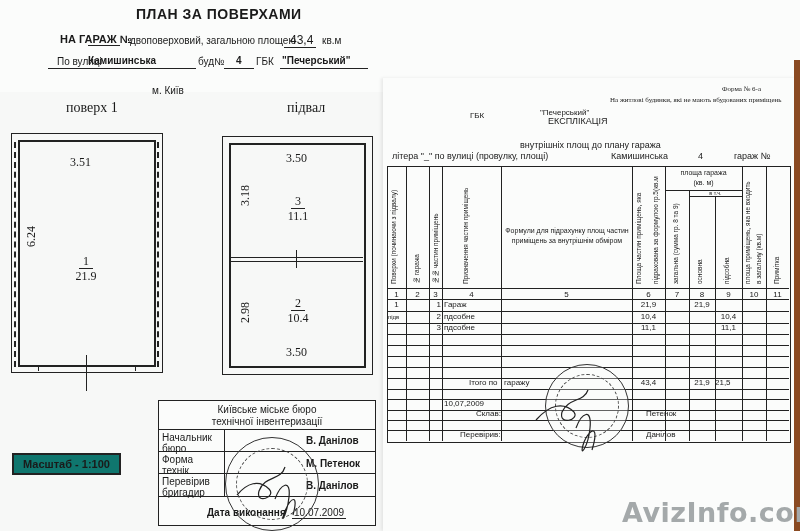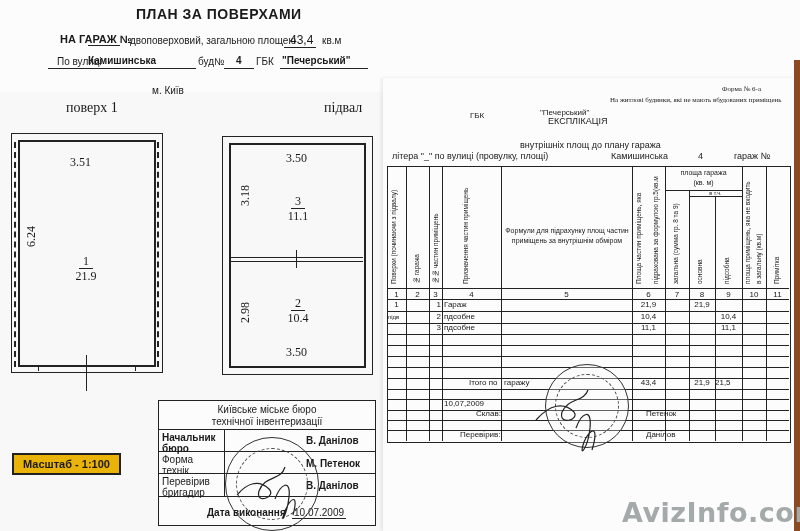--- a/index.html
+++ b/index.html
@@ -21,21 +21,21 @@
   .room { font-family: "Liberation Serif", serif; font-size: 12px; text-align: center; line-height: 14px; }
   .room .num { border-bottom: 1px solid #222; display: inline-block; padding: 0 4px; }
   .wall-outer { border: 1px solid #222; }
   .wall-inner { border: 2px solid #222; }
   .dashed-v { border-left: 2px dashed #222; width: 0; }
   
   #bureau { left: 158px; top: 400px; width: 216px; height: 124px; border: 1px solid #222; background: #fbfcfb; }
   .bureau-cell { font-size: 10px; line-height: 11px; }
   .bureau-name { font-size: 10px; font-weight: bold; }
   #scale-box { left: 12px; top: 453px; width: 105px; height: 18px; border: 2px solid #222;
-    font-size: 11px; font-weight: bold; text-align: center; line-height: 18px; background: #eab308; }
+    font-size: 11px; font-weight: bold; text-align: center; line-height: 18px; background: #0f766e; }
   
   #right-sheet { left: 383px; top: 78px; width: 413px; height: 453px; background: #fbfcfb;
     box-shadow: -2px 0 3px rgba(0,0,0,0.08); }
   #brown-edge { left: 794px; top: 60px; width: 6px; height: 471px; background: #8a4a22; }
   .form-small { font-family: "Liberation Serif", serif; font-size: 7px; }
   .form-text { font-family: Liberation Sans, sans-serif; font-size: 9px; }
   .sans7 { font-size: 8px; }
   .tbl-line-h { height: 1px; background: #222; }
   .tbl-line-v { width: 1px; background: #222; }
   .vtext { font-size: 6.5px; writing-mode: vertical-rl; transform: rotate(180deg); white-space: nowrap; position: absolute; }
@@ -82,21 +82,21 @@
 <div class="abs dashed-v" style="left:157px;top:142px;height:225px;"></div>
 <div class="abs" style="left:38px;top:366px;width:96px;height:5px;border-left:1px solid #222;border-right:1px solid #222;"></div>
 <div class="abs" style="left:86px;top:355px;width:1px;height:36px;background:#222;"></div>
 <div class="abs dim" style="left:70px;top:155px;">3.51</div>
 <div class="abs dim" style="left:24px;top:247px;transform:rotate(-90deg);transform-origin:left top;">6.24</div>
 <div class="abs room" style="left:66px;top:254px;width:40px;">
   <span class="num">1</span><br>
   <span>21.9</span>
 </div>
 
-<div class="abs plan-title" style="left:287px;top:100px;margin-left:37px;">підвал</div>
+<div class="abs plan-title" style="left:287px;top:100px;">підвал</div>
 <div class="abs wall-outer" style="left:222px;top:136px;width:149px;height:237px;"></div>
 <div class="abs wall-inner" style="left:229px;top:143px;width:133px;height:221px;"></div>
 <div class="abs" style="left:230px;top:257px;width:133px;height:3px;border-top:1px solid #222;border-bottom:1px solid #222;"></div>
 <div class="abs" style="left:296px;top:250px;width:1px;height:18px;background:#222;"></div>
 <div class="abs dim" style="left:286px;top:151px;">3.50</div>
 <div class="abs dim" style="left:286px;top:345px;">3.50</div>
 <div class="abs dim" style="left:238px;top:206px;transform:rotate(-90deg);transform-origin:left top;">3.18</div>
 <div class="abs dim" style="left:238px;top:323px;transform:rotate(-90deg);transform-origin:left top;">2.98</div>
 <div class="abs room" style="left:278px;top:194px;width:40px;">
   <span class="num">3</span><br>
@@ -113,21 +113,21 @@
   <div class="abs bureau-cell" style="left:0;top:3px;width:216px;text-align:center;line-height:12px;">
     <span>Київське міське бюро</span><br>
     <span>технічної інвентеризації</span>
   </div>
   <div class="abs tbl-line-h" style="left:0;top:28px;width:216px;"></div>
   <div class="abs tbl-line-h" style="left:0;top:50px;width:216px;"></div>
   <div class="abs tbl-line-h" style="left:0;top:72px;width:216px;"></div>
   <div class="abs tbl-line-h" style="left:0;top:95px;width:216px;"></div>
   <div class="abs tbl-line-v" style="left:65px;top:28px;height:67px;"></div>
 
-  <div class="abs bureau-cell" style="left:3px;top:31px;font-weight:bold;"><span>Начальник</span><br><span>бюро</span></div>
+  <div class="abs bureau-cell" style="left:3px;top:31px;"><span>Начальник</span><br><span>бюро</span></div>
   <div class="abs bureau-name" style="left:147px;top:34px;">В. Данілов</div>
   <div class="abs bureau-cell" style="left:3px;top:53px;"><span>Форма</span><br><span>технік</span></div>
   <div class="abs bureau-name" style="left:147px;top:57px;">М. Петенок</div>
   <div class="abs bureau-cell" style="left:3px;top:75px;"><span>Перевірив</span><br><span>бригадир</span></div>
   <div class="abs bureau-name" style="left:147px;top:79px;">В. Данілов</div>
 
   <div class="abs bureau-name" style="left:48px;top:106px;">Дата виконання</div>
   <div class="abs bureau-cell" style="left:133px;top:106px;border-bottom:1px solid #222;padding:0 2px;">10.07.2009</div>
 
   <div class="abs stamp" style="left:66px;top:36px;width:92px;height:92px;">

